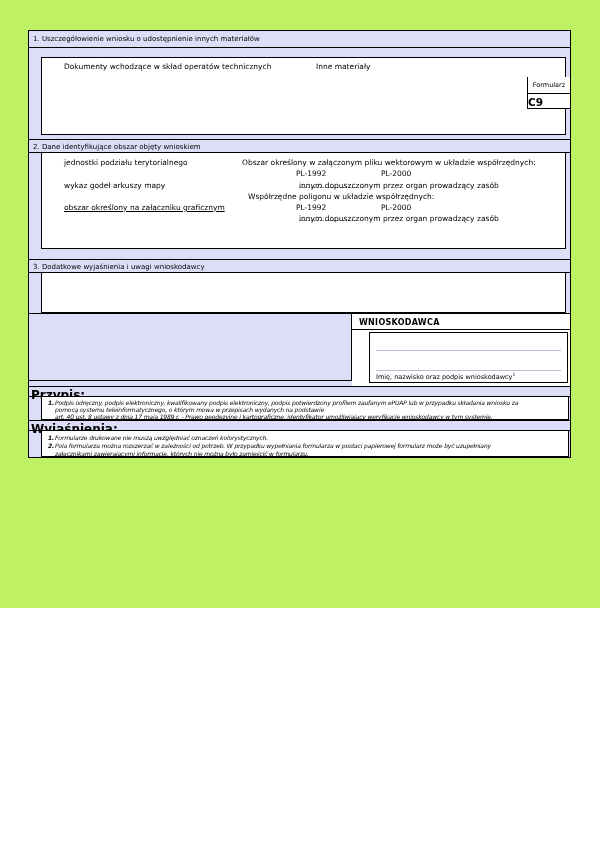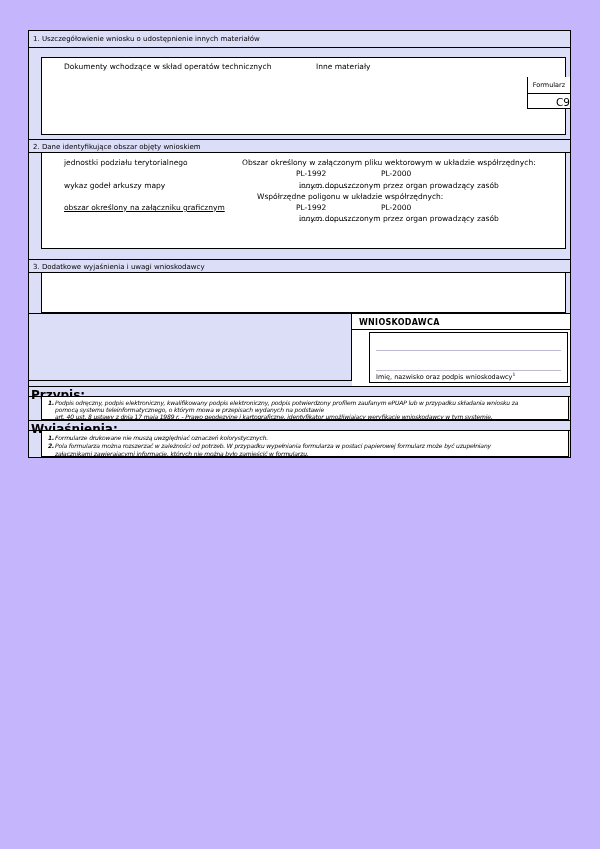--- a/index.html
+++ b/index.html
@@ -1,59 +1,59 @@
 <!DOCTYPE html>
 <html><head>
 <meta charset="utf-8">
 <style>
   * { box-sizing: border-box; margin: 0; padding: 0; }
   html,body { background:#ffffff; }
   body {
     width:600px; height:849px; position:relative;
     font-family:"DejaVu Sans", sans-serif; color:#000;
   }
-  .page { position:absolute; left:0; top:0; width:600px; height:849px; background:#c4b5fd; }
+  .page { position:absolute; left:0; top:0; width:600px; height:608px; background:#bef264; }
   .form {
     position:absolute; left:28px; top:30px; width:543px; height:428px;
     border:1px solid #000; background:#dcddf6;
   }
 
   
   .bar { position:absolute; left:0; right:0; background:#dcddf6; }
   .bar .t { position:absolute; left:4px; font-size:7px; white-space:nowrap; }
 
   #s1h { top:0; height:17px; border-bottom:1px solid #000; }
   #s1h .t { top:4px; }
 
   #fbox { position:absolute; top:0; right:0; width:43px; height:32px;
           background:#fff; border-left:1px solid #000; border-bottom:1px solid #000; z-index:6;margin-top:46px; }
   #fbox .lbl { position:absolute; top:0; left:0; right:0; height:17px; border-bottom:1px solid #000;
                font-size:6.5px; text-align:center; padding-top:4px; }
-  #fbox .val { position:absolute; top:19px; left:0; right:0; text-align:right;
-               font-weight:normal; font-size:10.5px; }
+  #fbox .val { position:absolute; top:19px; left:0; right:0; text-align:left;
+               font-weight:bold; font-size:10.5px; }
 
   .wbox { position:absolute; background:#fff; border:1px solid #000; }
 
   #s1b { top:26px; left:12px; width:525px; height:78px; }
   #s1b .o1 { position:absolute; left:22px; top:4px; font-size:7.5px; white-space:nowrap; }
   #s1b .o2 { position:absolute; left:274px; top:4px; font-size:7.5px; white-space:nowrap;text-align:center; }
 
   #s2h { top:108px; height:14px; border-top:1px solid #000; border-bottom:1px solid #000; }
   #s2h .t { top:3px; }
 
   #s2b { top:122px; left:12px; width:525px; height:96px; border-top:none; overflow:hidden;text-align:center; }
   #s2b span { position:absolute; font-size:7.5px; white-space:nowrap; }
   #s2b .l1 { left:22px; top:5px; }
   #s2b .l2 { left:22px; top:28px; }
   #s2b .l3 { left:22px; top:50px;text-decoration:underline; }
   #s2b .vh { left:200px; top:5px; }
   #s2b .c1a { left:254px; top:16px; }
   #s2b .c1b { left:339px; top:16px; }
   #s2b .ot1 { left:257px; top:28px; }
-  #s2b .ph  { left:215px; top:39px; }
+  #s2b .ph  { left:206px; top:39px; }
   #s2b .c2a { left:254px; top:50px; }
   #s2b .c2b { left:339px; top:50px; }
   #s2b .ot2 { left:257px; top:61px; }
   #s2b .dots { letter-spacing:0.5px; }
 
   #s3h { top:228px; height:14px; border-top:1px solid #000; border-bottom:1px solid #000;padding-left:24px; }
   #s3h .t { top:3px; }
   #s3b { top:242px; left:12px; width:525px; height:40px; border-top:none; }
 
   #leftbox { position:absolute; top:282px; left:0; width:323px; height:68px;

